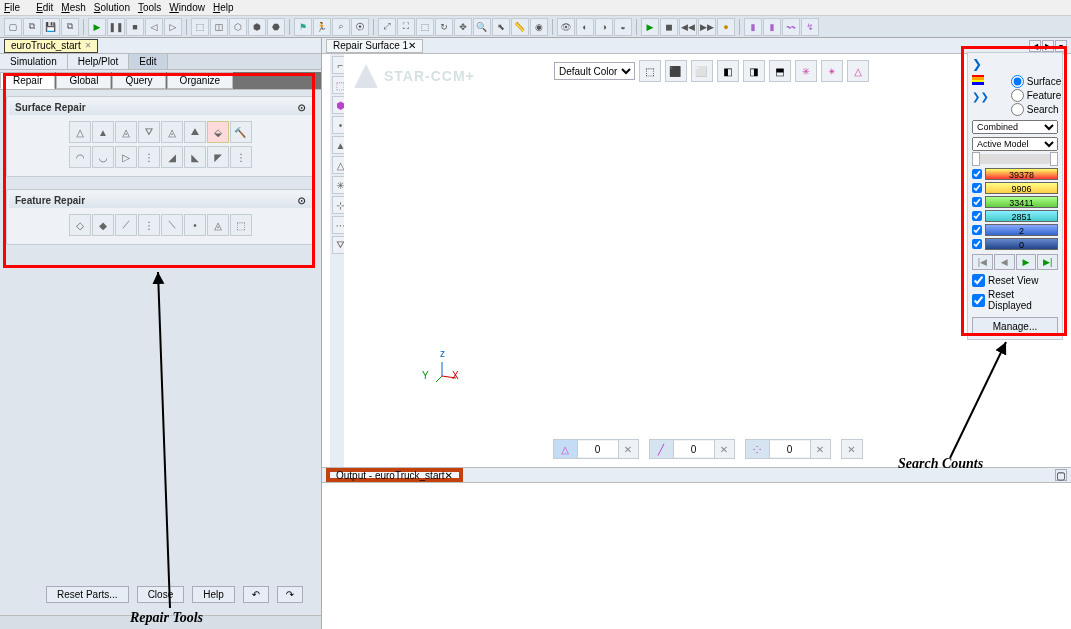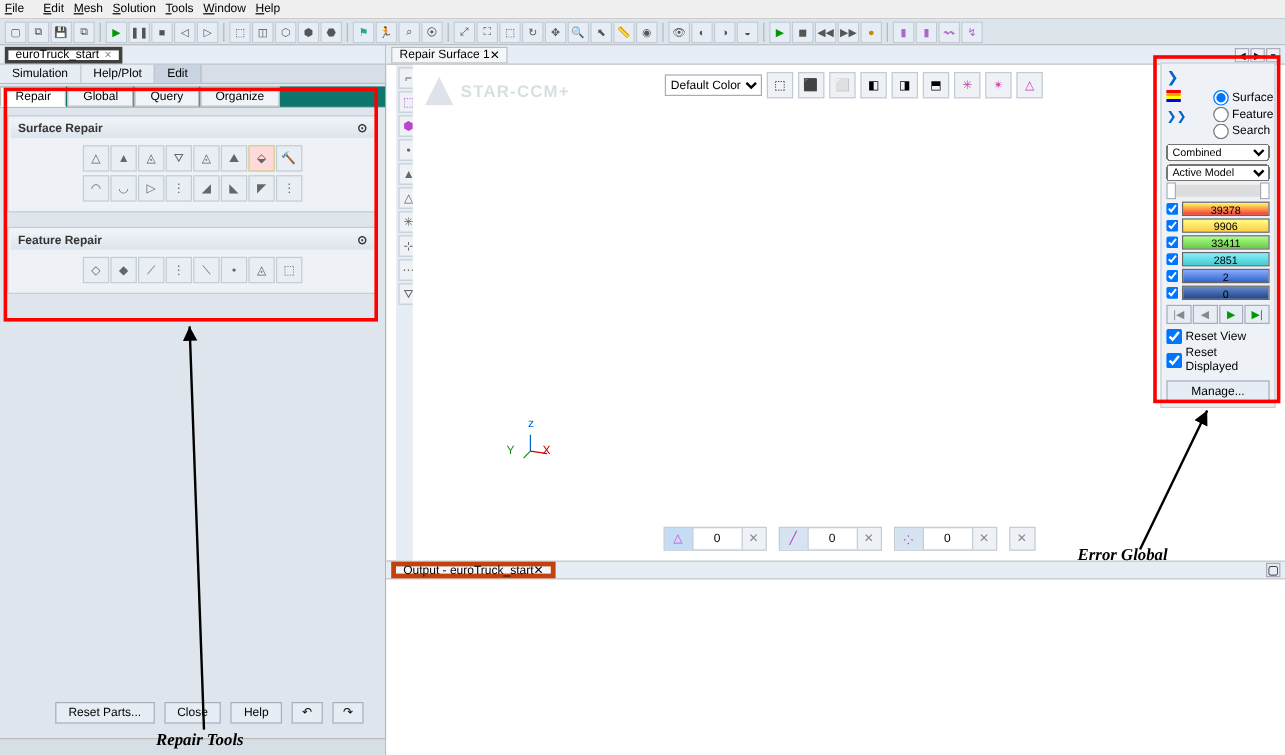--- a/index.html
+++ b/index.html
@@ -16,29 +16,29 @@
 .tb-sep { width: 1px; height: 16px; background: #b0b8c0; margin: 0 3px; }
 .tb-btn.green { color: #2a8; }
 .tb-btn.play { color: #090; }
 .tb-btn.purple { color: #a6c; }
 
 
 .workarea { display: flex; height: calc(100% - 38px); }
 
 .leftpane { width: 322px; background: #dfe5ec; border-right: 1px solid #aaa; display: flex; flex-direction: column; }
 .doc-tab { height: 16px; background: #e6edf4; border-bottom: 1px solid #bbb; display: flex; align-items: center; padding: 0 4px; }
-.doc-tab .tabitem { background: #ffffff; border: 3px solid #404040; padding: 0 6px; height:14px; display:inline-flex; align-items:center; margin-right:2px; }
+.doc-tab .tabitem { background: #fef9c3; border: 1px solid #404040; padding: 0 6px; height:14px; display:inline-flex; align-items:center; margin-right:2px; }
 .doc-tab .close-x { margin-left:4px; font-size:8px; color:#888; cursor:pointer; }
 
 .subtabs { height: 16px; display: flex; background: #d6dfe8; border-bottom:1px solid #bbb; }
 .subtab { padding: 0 10px; display:inline-flex; align-items:center; cursor:pointer; border-right:1px solid #bbb; background:#e6edf4; }
 .subtab.active { background: #c8d4e2; }
 
 
-.tooltabs { height: 18px; display: flex; background:#0f766e; border-bottom:1px solid #bbb; margin-top:2px;}
+.tooltabs { height: 18px; display: flex; background:#737373; border-bottom:1px solid #bbb; margin-top:2px;}
 .tooltab { padding:0 12px; display:inline-flex; align-items:center; cursor:pointer; border:1px solid #bbb; background:#f0f4f8; margin-right:1px; }
 .tooltab.active { background:#fff; border-bottom:1px solid #fff; }
 
 .left-red-outline { position:absolute; left:3px; top:73px; width:312px; height:195px; border:3px solid red; pointer-events:none; z-index:10; }
 
 .section-panel { margin:6px; border:1px solid #c4ccD4; background:#eef2f6; padding:2px; border-radius:2px; }
 .section-head { height:16px; background: linear-gradient(#f0f4f8,#dce4ec); padding:0 6px; display:flex; align-items:center; font-weight:bold; color:#333; justify-content:space-between; }
 .section-body { padding:6px 4px; display:flex; flex-wrap:wrap; gap:1px; justify-content:center; }
 .toolrow { display:flex; gap:1px; justify-content:center; width:100%; }
 .tool-btn { width:22px; height:22px; background:#e8eef4; border:1px solid #c4ccd4; display:inline-flex; align-items:center; justify-content:center; cursor:pointer; color:#666; font-size:10px; }
@@ -454,13 +454,13 @@
 <svg class="arrow-svg" style="left:940px; top:338px;" width="80" height="125">
   <defs>
       <marker id="ah2" markerWidth="8" markerHeight="8" refX="6" refY="3" orient="auto">
         <path d="M0,0 L6,3 L0,6 Z" fill="#000"></path>
       </marker>
     </defs>
   <line x1="10" y1="120" x2="66" y2="4" stroke="#000" stroke-width="2" marker-end="url(#ah2)"></line>
 </svg>
 
 <div class="annot" style="left:130px; top:610px;">Repair Tools</div>
-<div class="annot" style="left:898px; top:456px;">Error Global</div>
+<div class="annot" style="left:898px; top:456px;">Search Counts</div>
 
 </body></html>

